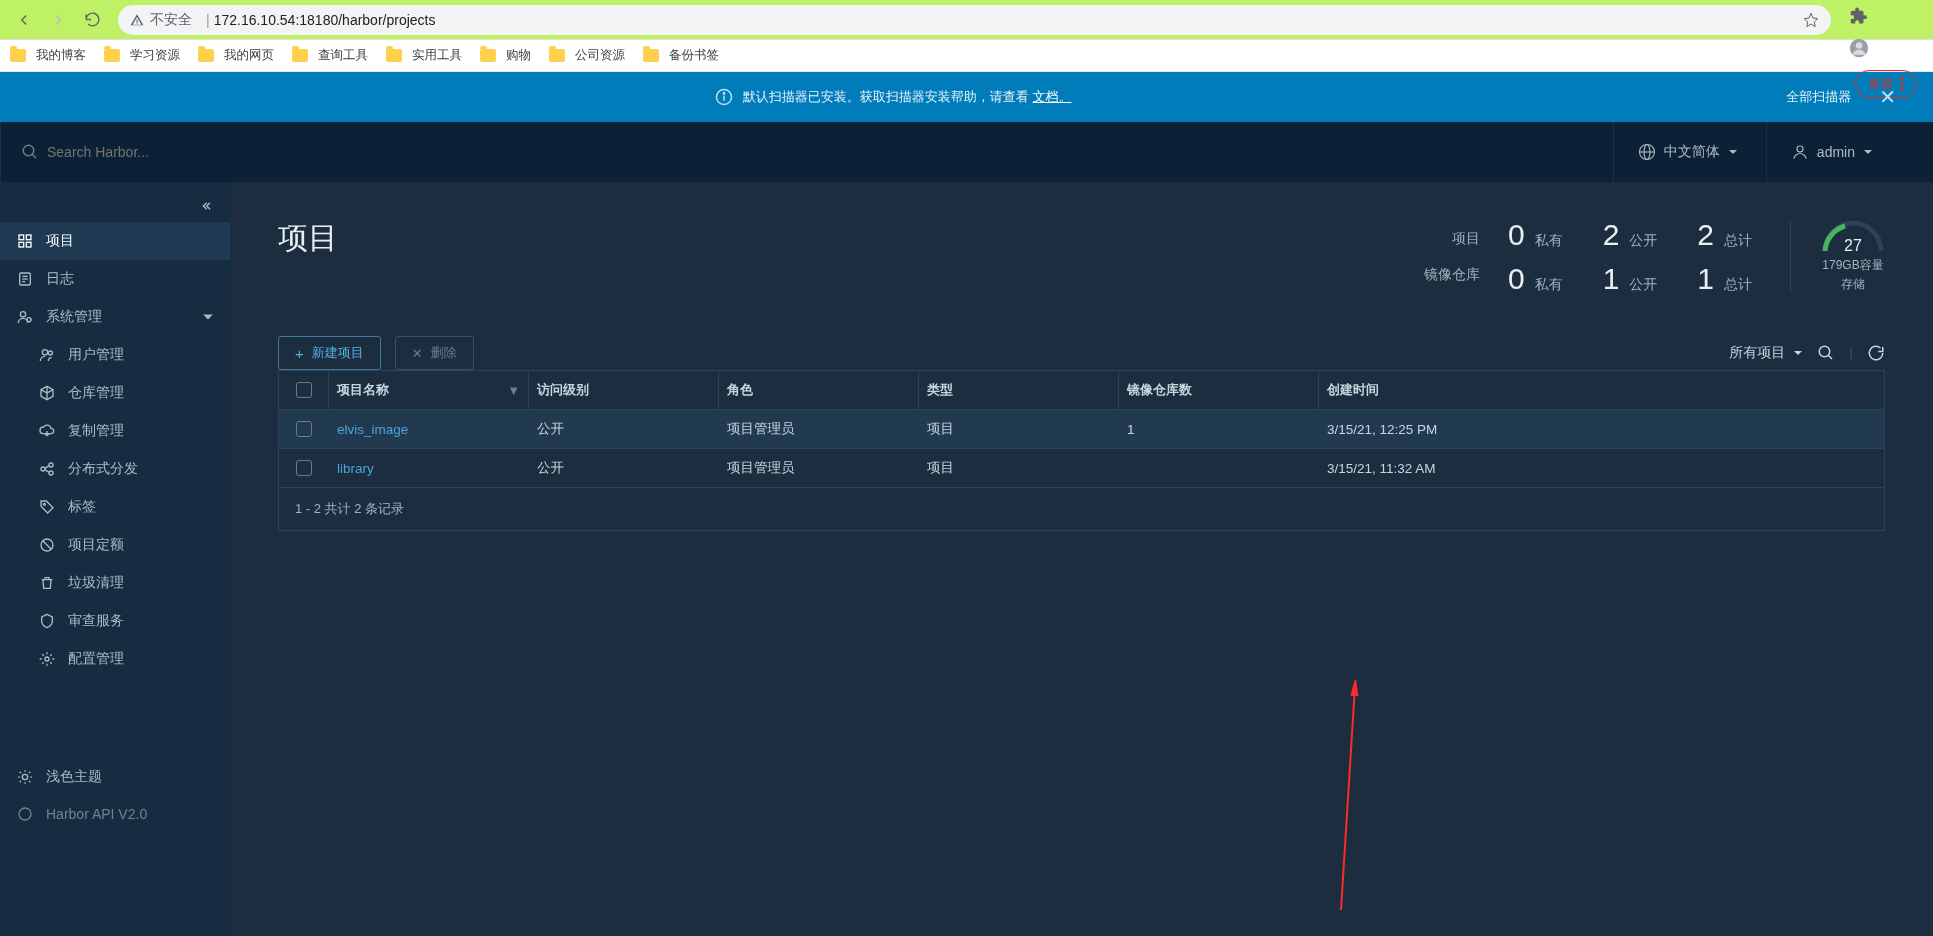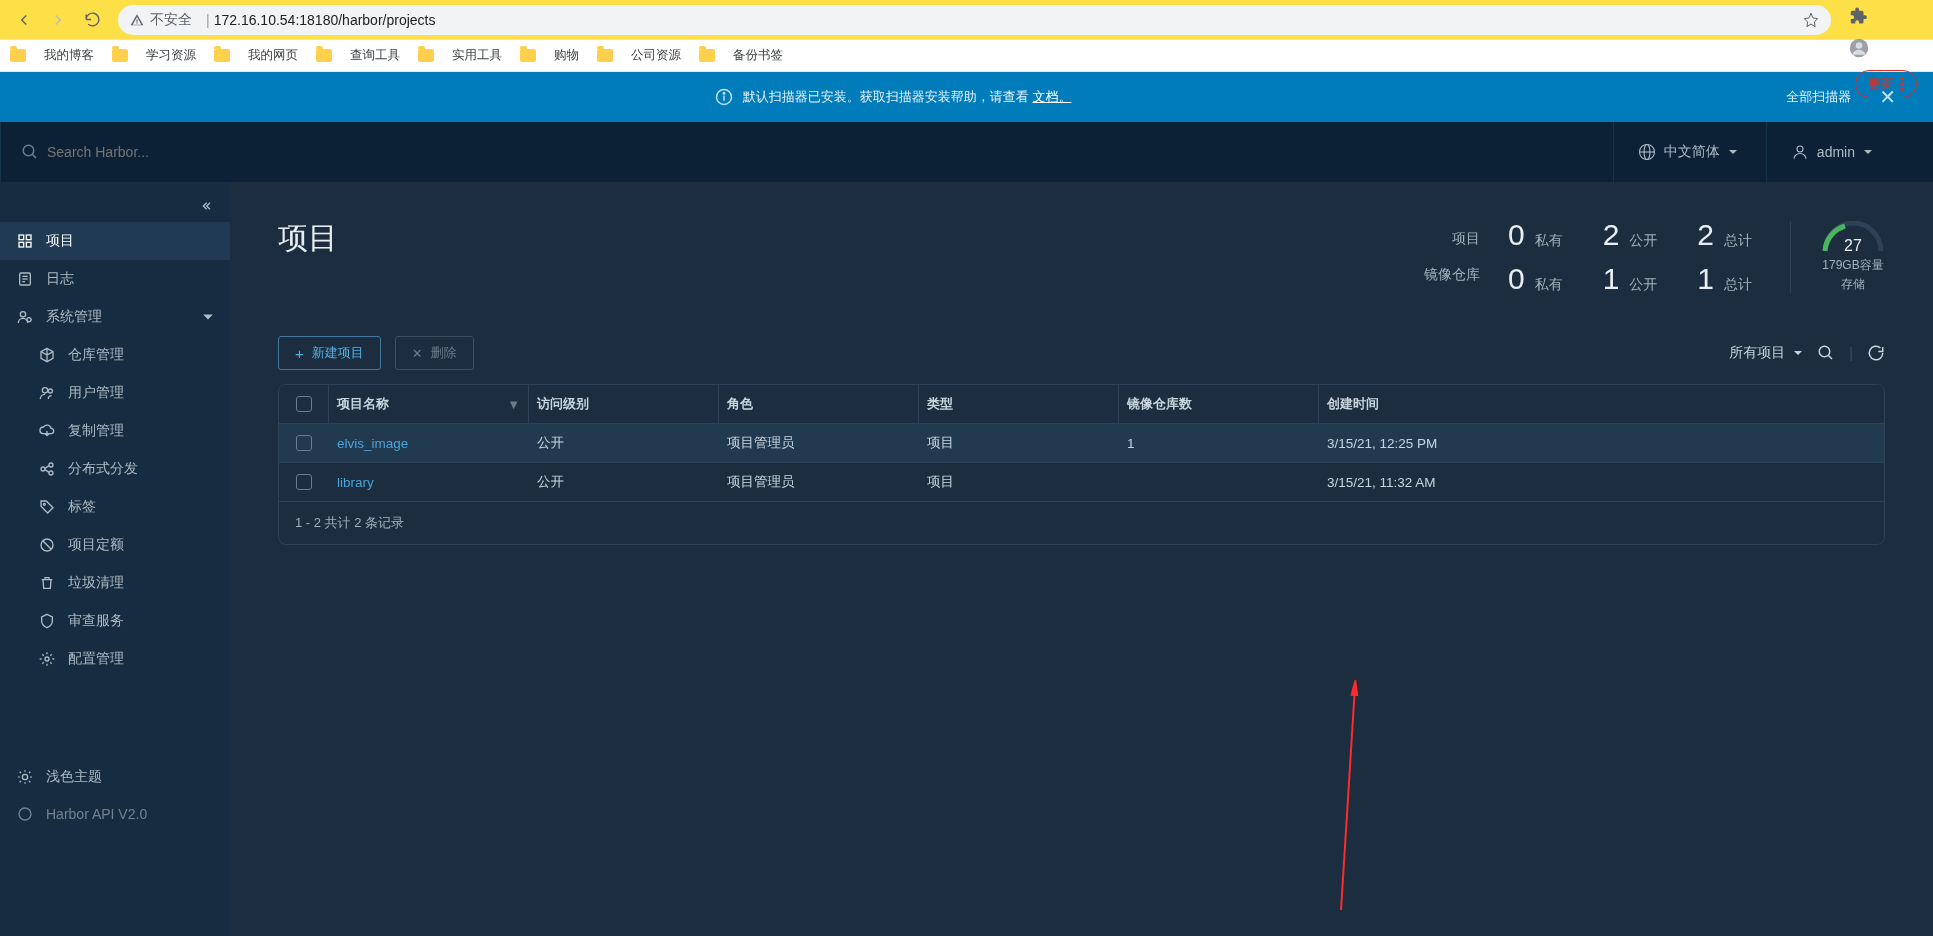--- a/index.html
+++ b/index.html
@@ -1,32 +1,32 @@
 <!DOCTYPE html>
 <html><head>
 <meta charset="utf-8">
 <style>
 * { margin: 0; padding: 0; box-sizing: border-box; font-family: -apple-system, BlinkMacSystemFont, "Segoe UI", Arial, sans-serif; }
 body { background: #fff; width: 1933px; height: 936px; overflow: hidden; }
 
 
-.browser-toolbar { height: 40px; display: flex; align-items: center; padding: 0 8px; background: #fde047; border-bottom: 1px solid #e0e0e0; gap: 2px; }
+.browser-toolbar { height: 40px; display: flex; align-items: center; padding: 0 8px; background: #bef264; border-bottom: 1px solid #e0e0e0; gap: 2px; }
 .nav-btn { width: 32px; height: 32px; display: flex; align-items: center; justify-content: center; border-radius: 50%; cursor: pointer; color: #5f6368; }
 .nav-btn.disabled { color: #bdbdbd; }
 .address-bar { flex: 1; height: 30px; background: #f1f3f4; border-radius: 15px; display: flex; align-items: center; padding: 0 12px; margin: 0 8px; color: #5f6368; font-size: 14px; }
 .addr-warn { display: flex; align-items: center; gap: 6px; margin-right: 10px; }
 .addr-sep { color: #9aa0a6; margin: 0 4px; }
 .addr-url { color: #202124; }
 .addr-right { margin-left: auto; display: flex; gap: 8px; align-items: center; }
 .ext-icons { display: flex; gap: 12px; align-items: flex-start; padding: 0 8px; flex-direction: column; }
 .ext-icon { width: 20px; height: 20px; display: flex; align-items: center; justify-content: center; }
 .update-btn { border: 1px solid #d93025; color: #d93025; border-radius: 14px; padding: 4px 12px; font-size: 13px; margin-left: 6px; display: flex; align-items: center; gap: 6px; }
 
 .bookmarks-bar { height: 32px; display: flex; align-items: center; padding: 0 10px; gap: 18px; font-size: 12.5px; background: #fff; border-bottom: 1px solid #e8e8e8; color: #3c4043; }
-.bm-item { display: flex; align-items: center; gap: 18px; cursor: pointer; }
+.bm-item { display: flex; align-items: center; gap: 10px; cursor: pointer; }
 .bm-folder { width: 16px; height: 13px; background: #ffd04c; border-radius: 2px; position: relative; }
 .bm-folder::before { content: ""; position: absolute; top: -3px; left: 0; width: 7px; height: 3px; background: #ffd04c; border-radius: 2px 2px 0 0; }
 
 
 .banner { height: 50px; background: #007cbb; color: #e6f3fa; display: flex; align-items: center; font-size: 13px; }
 .banner-center { flex: 1; display: flex; justify-content: center; align-items: center; gap: 10px; }
 .banner-link { text-decoration: underline; color: #fff; cursor: pointer; }
 .banner-right { display: flex; align-items: center; gap: 28px; padding-right: 37px; }
 .banner-right-link { color: #e6f3fa; cursor: pointer; }
 .banner-close { font-size: 20px; cursor: pointer; color: #bde1f2; }
@@ -68,21 +68,21 @@
 .gauge svg { width: 64px; height: 32px; }
 .gauge-num { position: absolute; bottom: -2px; left: 0; right: 0; text-align: center; font-size: 16px; color: #e9eef2; font-weight: 500; }
 .storage-txt { font-size: 12px; color: #a3b1bc; margin-top: 2px; }
 
 .action-bar { display: flex; align-items: center; margin-top: 40px; gap: 14px; }
 .btn { border: 1px solid #44789e; background: transparent; color: #57b0e3; padding: 7px 16px; border-radius: 3px; font-size: 13px; display: flex; align-items: center; gap: 8px; cursor: pointer; }
 .btn.disabled { border-color: #3a4f60; color: #6b7d8b; cursor: default; }
 .action-right { margin-left: auto; display: flex; align-items: center; gap: 14px; font-size: 14px; color: #c7d5dd; }
 .filter-drop { display: flex; align-items: center; gap: 8px; cursor: pointer; }
 
-.table { margin-top: 14px; border: 1px solid #2d4256; border-radius: 8px; overflow: hidden; }
+.table { border: 1px solid #2d4256; border-radius: 0; overflow: hidden; }
 .thead, .trow { display: grid; grid-template-columns: 50px 200px 190px 200px 200px 200px 1fr; align-items: center; min-height: 38px; }
 .thead { background: #1b2d3f; color: #c7d5dd; font-size: 13px; font-weight: 600; border-bottom: 1px solid #2d4256; }
 .th { padding: 10px 8px; display: flex; align-items: center; gap: 6px; border-right: 1px solid #2d4256; height: 100%; }
 .th:last-child { border-right: none; }
 .th-filter { margin-left: auto; color: #6b7d8b; }
 .trow { font-size: 13.5px; color: #c7d5dd; border-bottom: 1px solid #2d4256; }
 .trow.sel { background: #213a50; }
 .td { padding: 10px 8px; }
 .td.link { color: #4aa3d9; cursor: pointer; }
 .td.cb { display: flex; justify-content: center; }
@@ -291,35 +291,35 @@
       <span>系统管理</span>
       <span class="nav-expand">
           <svg width="12" height="12" viewBox="0 0 10 10" fill="#adbbc4">
             <path d="M1 3l4 4 4-4z"></path>
           </svg>
         </span>
     </div>
     <div class="nav-item child">
         <span class="nav-icon">
           <svg width="16" height="16" viewBox="0 0 24 24" fill="none" stroke="#adbbc4" stroke-width="2">
-            <path d="M12 2l9 5v10l-9 5-9-5V7z"></path>
-            <path d="M12 2v20M3 7l9 5 9-5"></path>
-          </svg>
-        </span>
-        <span>仓库管理</span>
-      </div>
-    <div class="nav-item child">
-        <span class="nav-icon">
-          <svg width="16" height="16" viewBox="0 0 24 24" fill="none" stroke="#adbbc4" stroke-width="2">
             <circle cx="9" cy="8" r="4"></circle>
             <circle cx="17" cy="9" r="3"></circle>
             <path d="M2 21c0-4 3-7 7-7M14 21c0-3 2-5 5-5"></path>
           </svg>
         </span>
         <span>用户管理</span>
+      </div>
+    <div class="nav-item child">
+        <span class="nav-icon">
+          <svg width="16" height="16" viewBox="0 0 24 24" fill="none" stroke="#adbbc4" stroke-width="2">
+            <path d="M12 2l9 5v10l-9 5-9-5V7z"></path>
+            <path d="M12 2v20M3 7l9 5 9-5"></path>
+          </svg>
+        </span>
+        <span>仓库管理</span>
       </div>
     <div class="nav-item child">
         <span class="nav-icon">
           <svg width="16" height="16" viewBox="0 0 24 24" fill="none" stroke="#adbbc4" stroke-width="2">
             <path d="M18 16a4 4 0 0 0 0-8 6 6 0 0 0-11-2A5 5 0 0 0 6 16z"></path>
             <path d="M12 12v7M9 16l3 3 3-3"></path>
           </svg>
         </span>
         <span>复制管理</span>
       </div>

